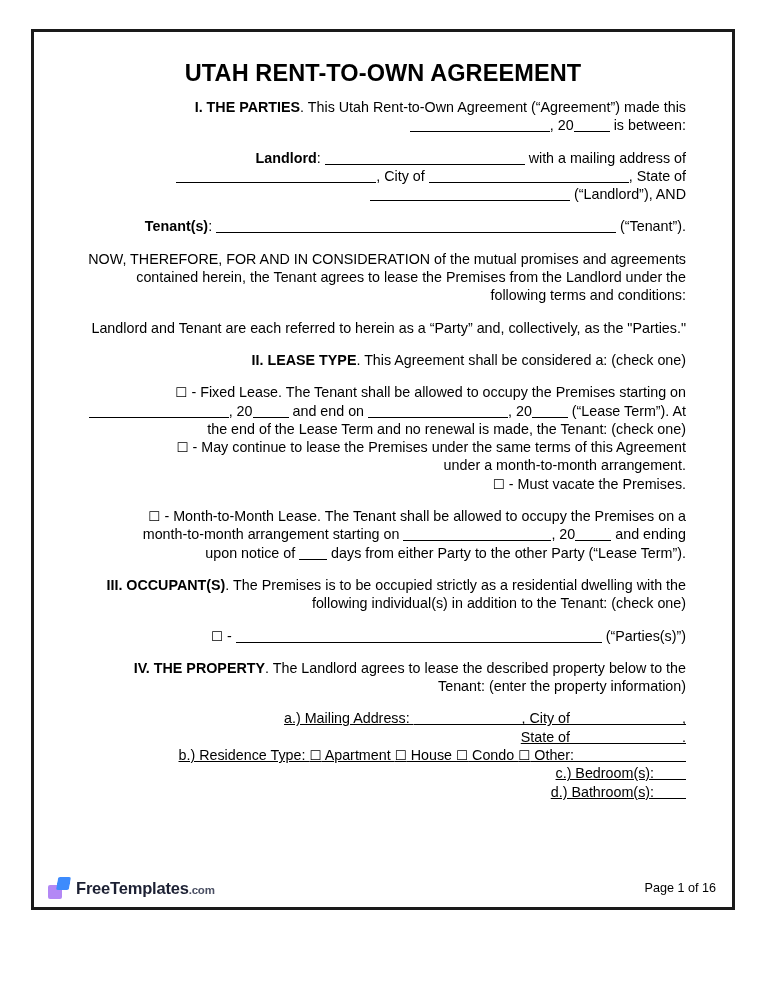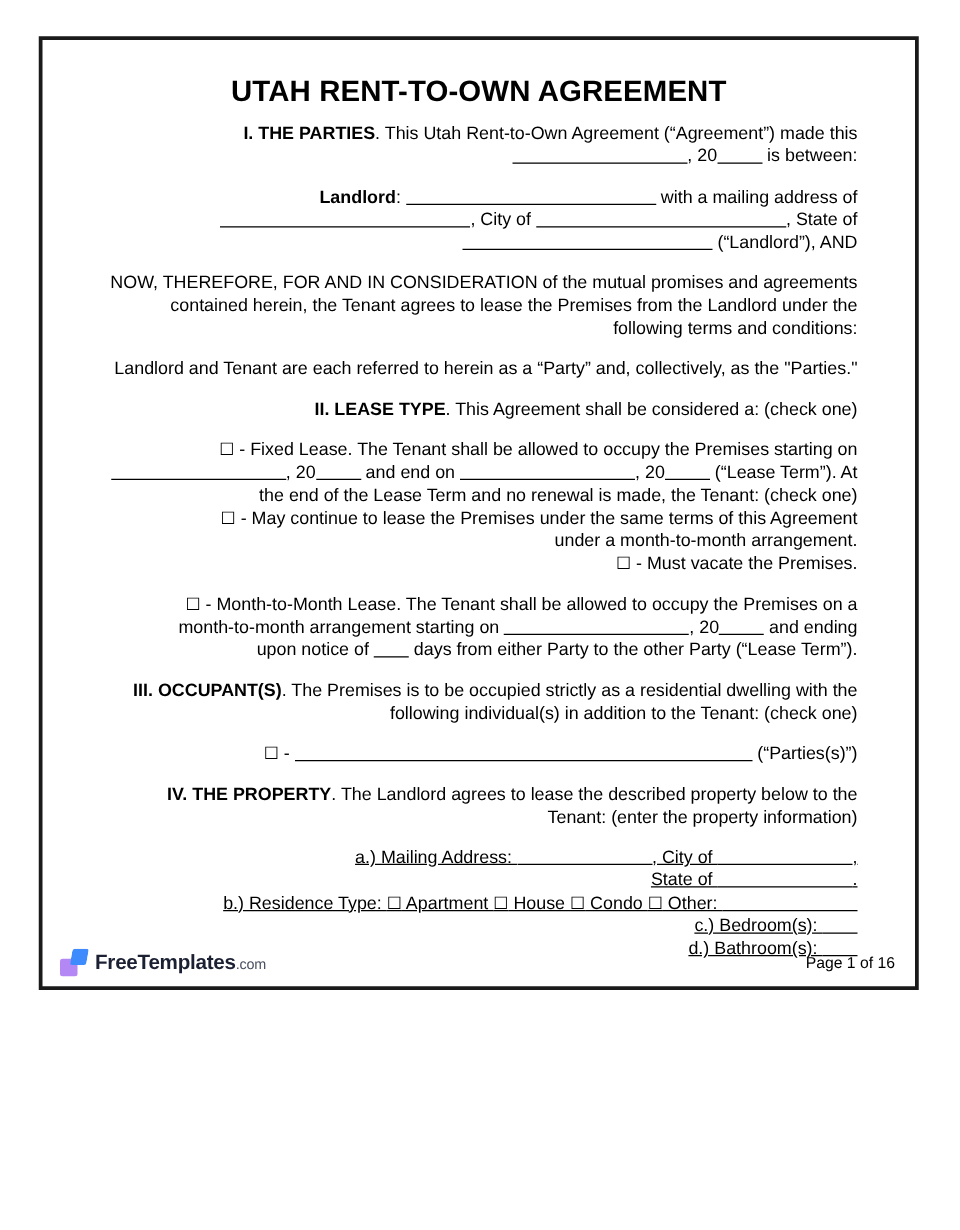--- a/index.html
+++ b/index.html
@@ -13,21 +13,21 @@
     font-family: "Liberation Sans", sans-serif;
     color: #000000;
     overflow: hidden;
   }
 
   .page-sheet {
     position: absolute;
     left: 31px;
     top: 29px;
     width: 704px;
-    height: 763px;
+    height: 881px;
     border: 3px solid #1a1a1a;
     background: #ffffff;
     box-sizing: border-box;
   }
 
   .page-inner {
     position: relative;
     width: 100%;
     height: 100%;
   }
@@ -131,21 +131,21 @@
     transform: skewX(-10deg);
   }
   .logo-text {
     font-size: 16.5px;
     font-weight: bold;
     color: #1c2033;
     letter-spacing: -0.2px;
   }
   .logo-text .dotcom {
     font-size: 11.5px;
-    font-weight: normal;
+    font-weight: bold;
     color: #4a4f63;
   }
   .page-num {
     position: absolute;
     right: 16px;
     bottom: 4px;
     font-size: 12.6px;
   }
 </style>
 </head>
@@ -155,20 +155,21 @@
   <div class="page-inner">
 
     <div class="doc-title">UTAH RENT-TO-OWN AGREEMENT</div>
 
     <div class="body-area">
 
       <p class="para tight"><span class="sec-num">I. THE PARTIES</span><span>. This Utah Rent-to-Own Agreement (“Agreement”) made this</span><br><span class="blank-line bl-lg"></span><span>, 20</span><span class="blank-line bl-sm"></span><span> is between:</span></p>
 
       <p class="para"><span class="sec-num">Landlord</span><span>: </span><span class="blank-line bl-xxl"></span><span> with a mailing address of</span><br><span class="blank-line bl-xxl"></span><span>, City of </span><span class="blank-line bl-xxl"></span><span>, State of </span><br><span class="blank-line bl-xxl"></span><span> (“Landlord”), AND</span></p>
 
+      <p class="para"><span class="sec-num">Tenant(s)</span><span>: </span><span class="blank-line bl-w4"></span><span> (“Tenant”).</span></p>
 
       <p class="para">NOW, THEREFORE, FOR AND IN CONSIDERATION of the mutual promises and agreements contained herein, the Tenant agrees to lease the Premises from the Landlord under the following terms and conditions:</p>
 
       <p class="para">Landlord and Tenant are each referred to herein as a “Party” and, collectively, as the "Parties."</p>
 
       <p class="para"><span class="sec-num">II. LEASE TYPE</span><span>. This Agreement shall be considered a: (check one)</span></p>
 
       <p class="para ind-lvl1-hang"><span class="chk">☐</span><span> - Fixed Lease. The Tenant shall be allowed to occupy the Premises starting on </span><span class="blank-line bl-lg"></span><span>, 20</span><span class="blank-line bl-sm"></span><span> and end on </span><span class="blank-line bl-lg"></span><span>, 20</span><span class="blank-line bl-sm"></span><span> (“Lease Term”). At the end of the Lease Term and no renewal is made, the Tenant: (check one)</span></p>
 
       <p class="para tight ind-lvl2"><span class="chk">☐</span><span> - May continue to lease the Premises under the same terms of this Agreement under a month-to-month arrangement.</span></p>

